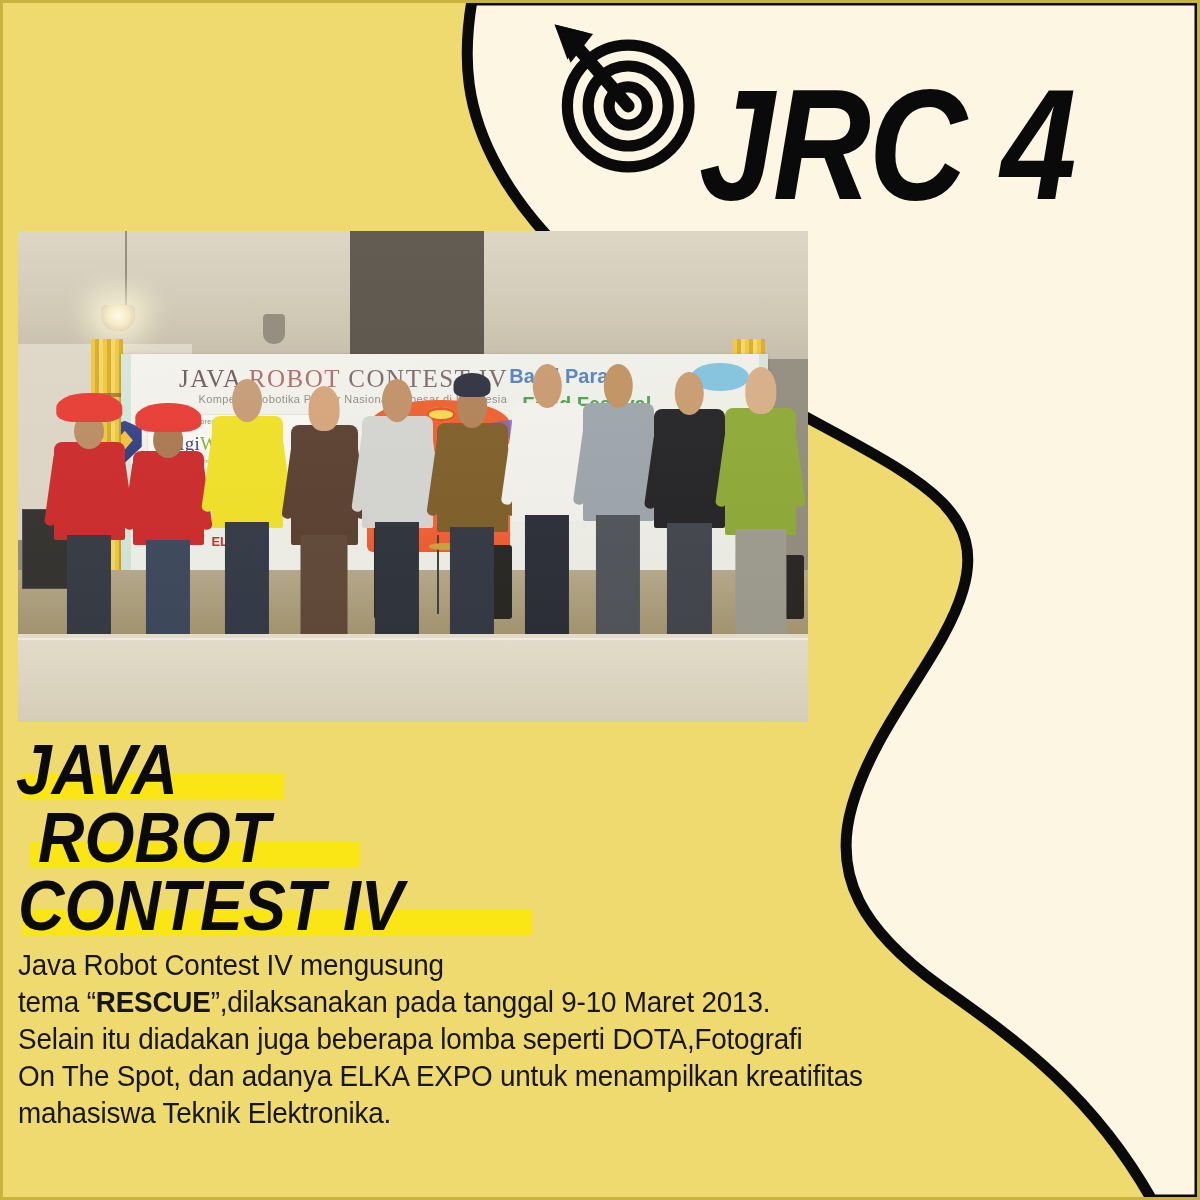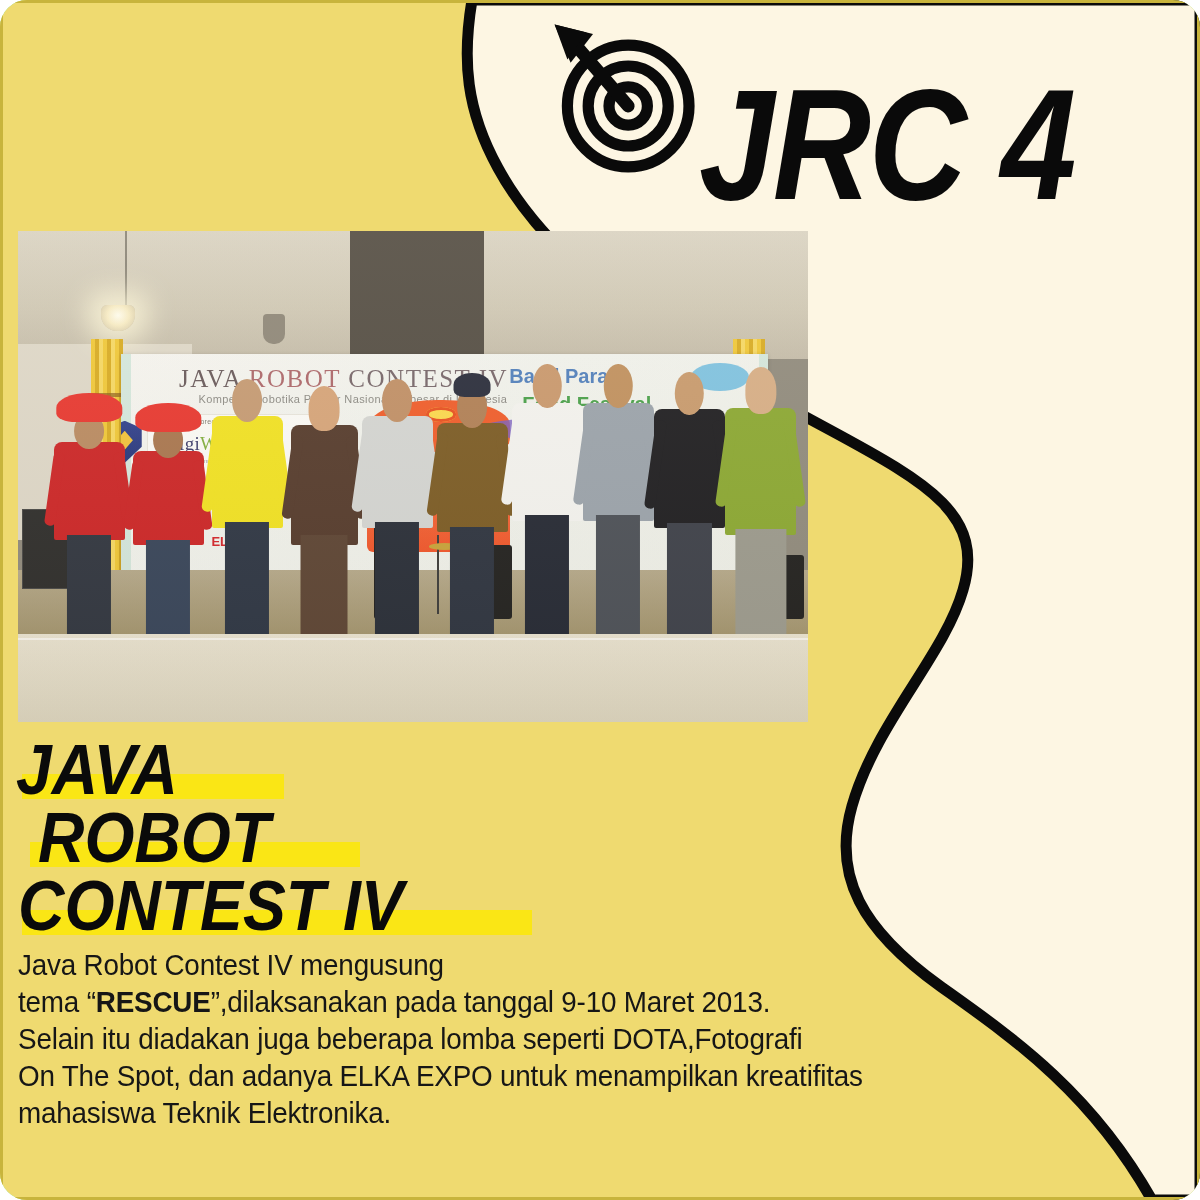--- a/index.html
+++ b/index.html
@@ -7,21 +7,20 @@
     padding: 0;
     background: #ffffff;
   }
   #poster {
     position: relative;
     width: 1200px;
     height: 1200px;
     overflow: hidden;
     font-family: "Liberation Sans", sans-serif;
     background: #86efac;
-    border-radius: 27px;
   }
 
   
   .bg-yellow {
     position: absolute;
     inset: 0;
     background: #efda70;
   }
   .cream-panel {
     position: absolute;

